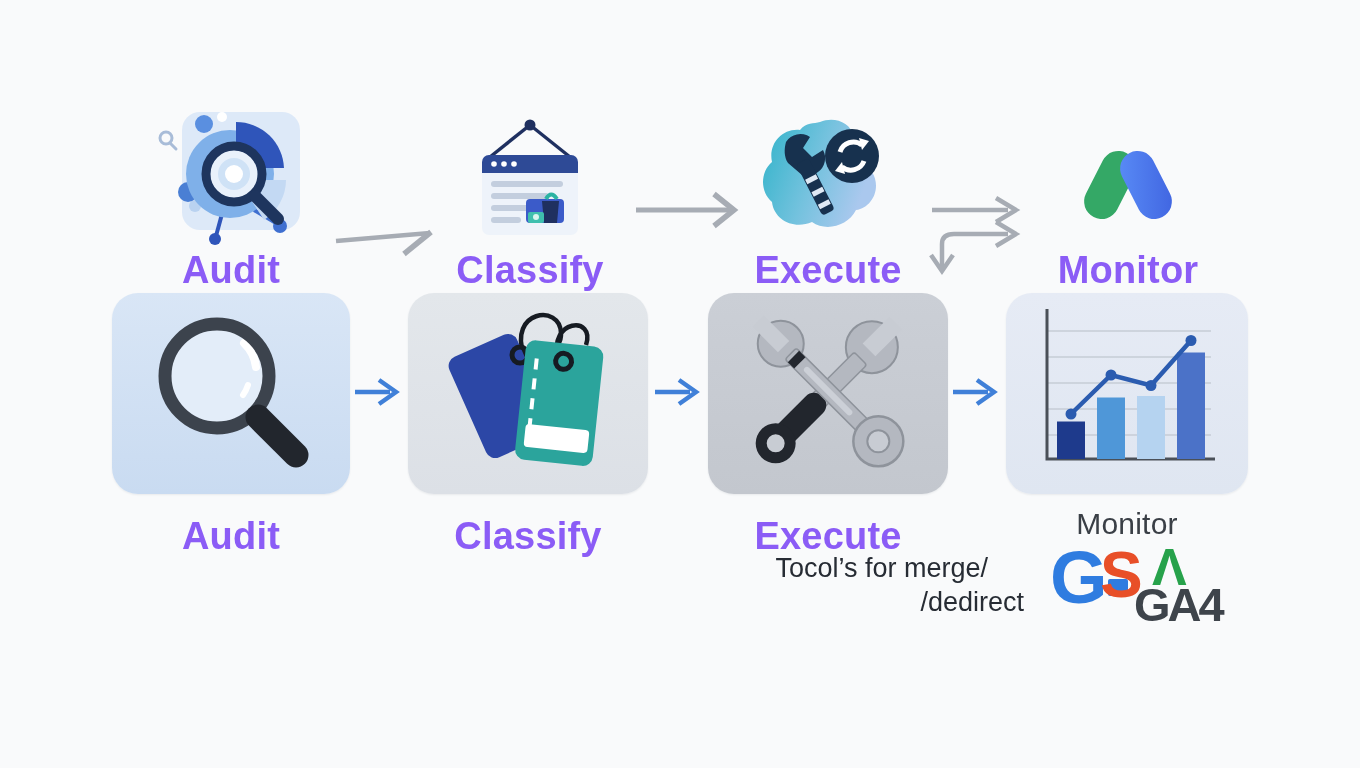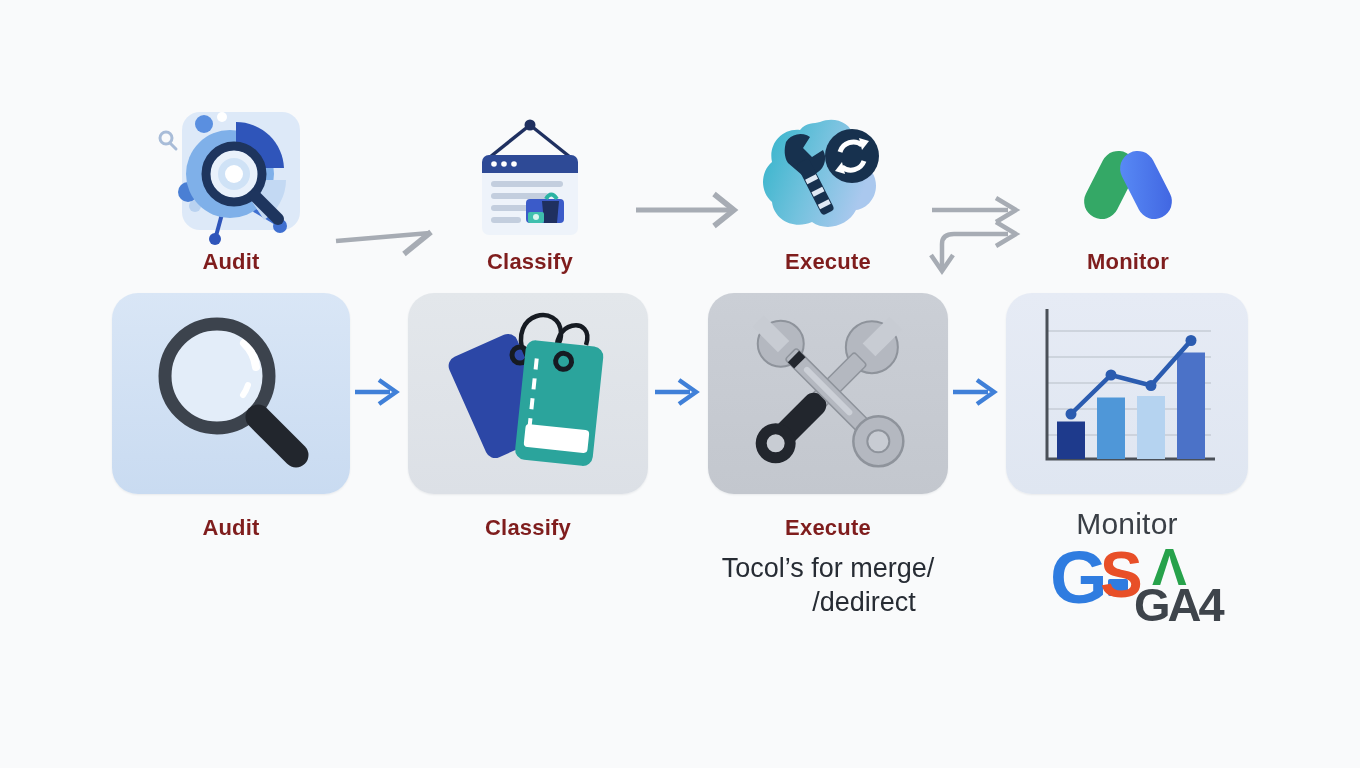--- a/index.html
+++ b/index.html
@@ -6,25 +6,25 @@
   body{
     width:1360px;height:768px;position:relative;overflow:hidden;
     background:#f9fafb;
     font-family:"Liberation Sans", sans-serif;
     color:#1b202a;
   }
   .abs{position:absolute;}
   
   .step-label{
     position:absolute;width:200px;text-align:center;
-    font-size:22px;font-weight:bold;color:#7f1d1d;letter-spacing:.2px;
+    font-size:38px;font-weight:bold;color:#8b5cf6;letter-spacing:.2px;
   }
   .step-label.regular{font-weight:400;color:#3a3f46;font-size:30px;}
   .sub-label{
-    position:absolute;width:320px;text-align:center;
+    position:absolute;width:320px;text-align:right;
     font-size:27px;font-weight:400;color:#272c34;
   }
   
   .card{position:absolute;top:293px;height:201px;border-radius:26px;box-shadow:0 1px 2px rgba(40,50,70,.08);}
   .card svg{position:absolute;inset:0;width:100%;height:100%;}
   .card-audit   {left:112px;width:238px;background:linear-gradient(180deg,#d9e6f6,#c9dbf1);}
   .card-classify{left:408px;width:240px;background:linear-gradient(180deg,#e3e7eb,#dce0e6);}
   .card-execute {left:708px;width:240px;background:linear-gradient(180deg,#cbcfd6,#c3c7ce);}
   .card-monitor {left:1006px;width:242px;background:linear-gradient(180deg,#e6ebf5,#dfe6f1);}
   

